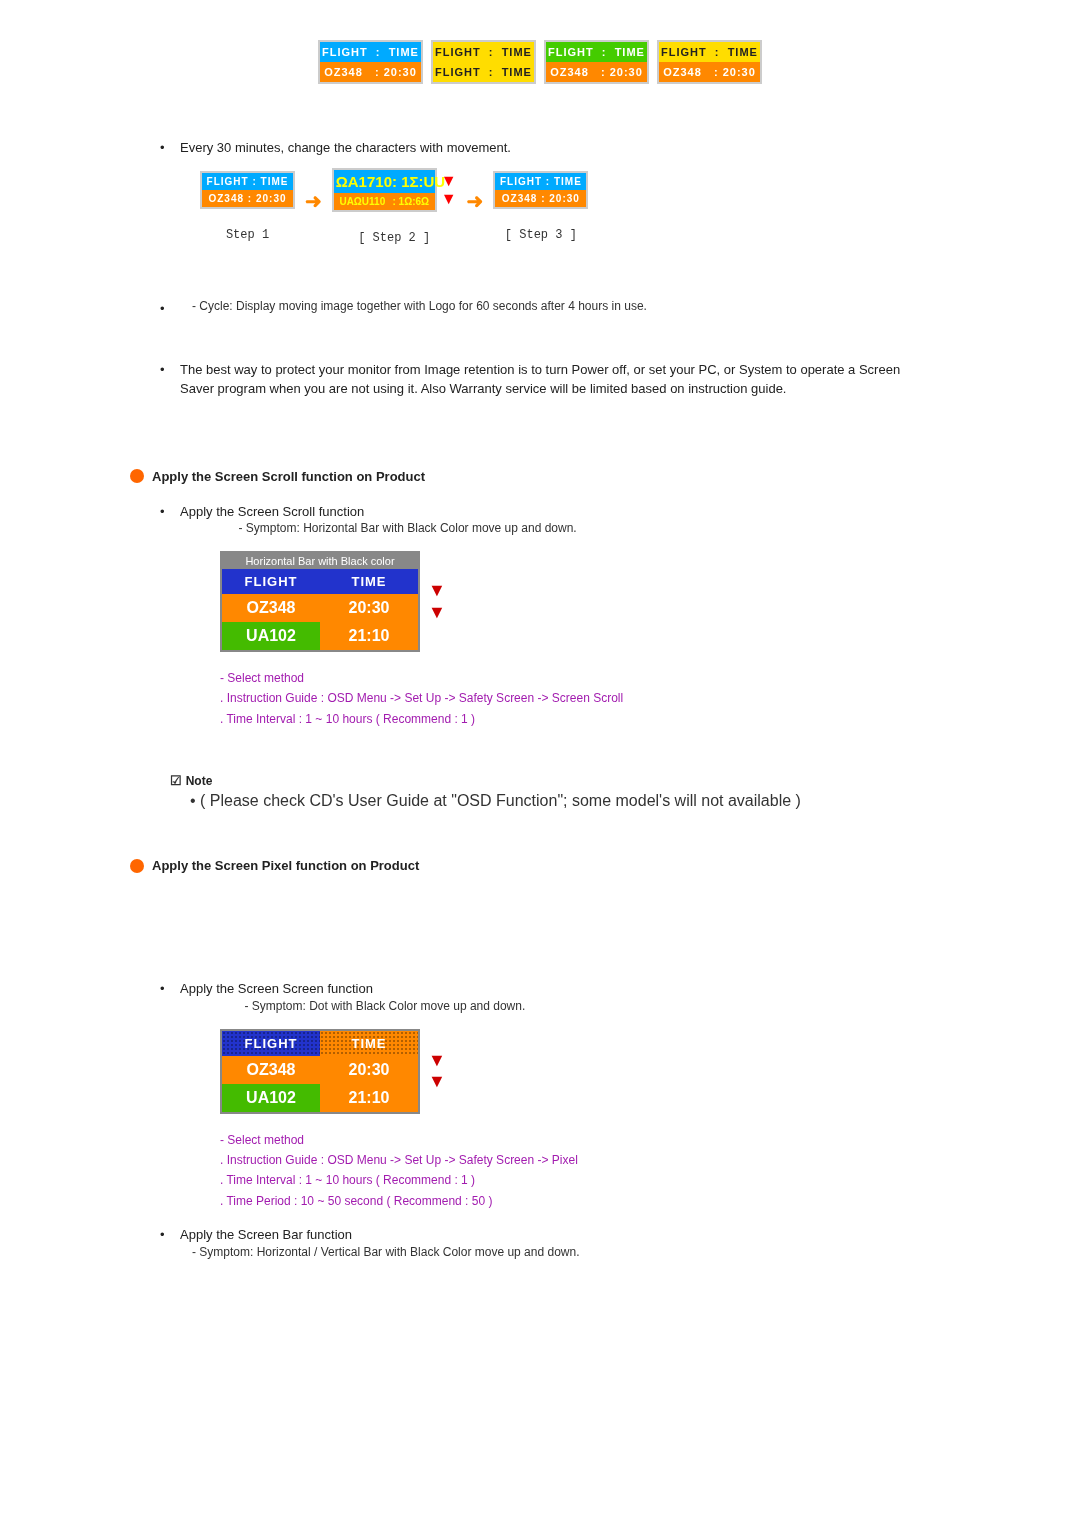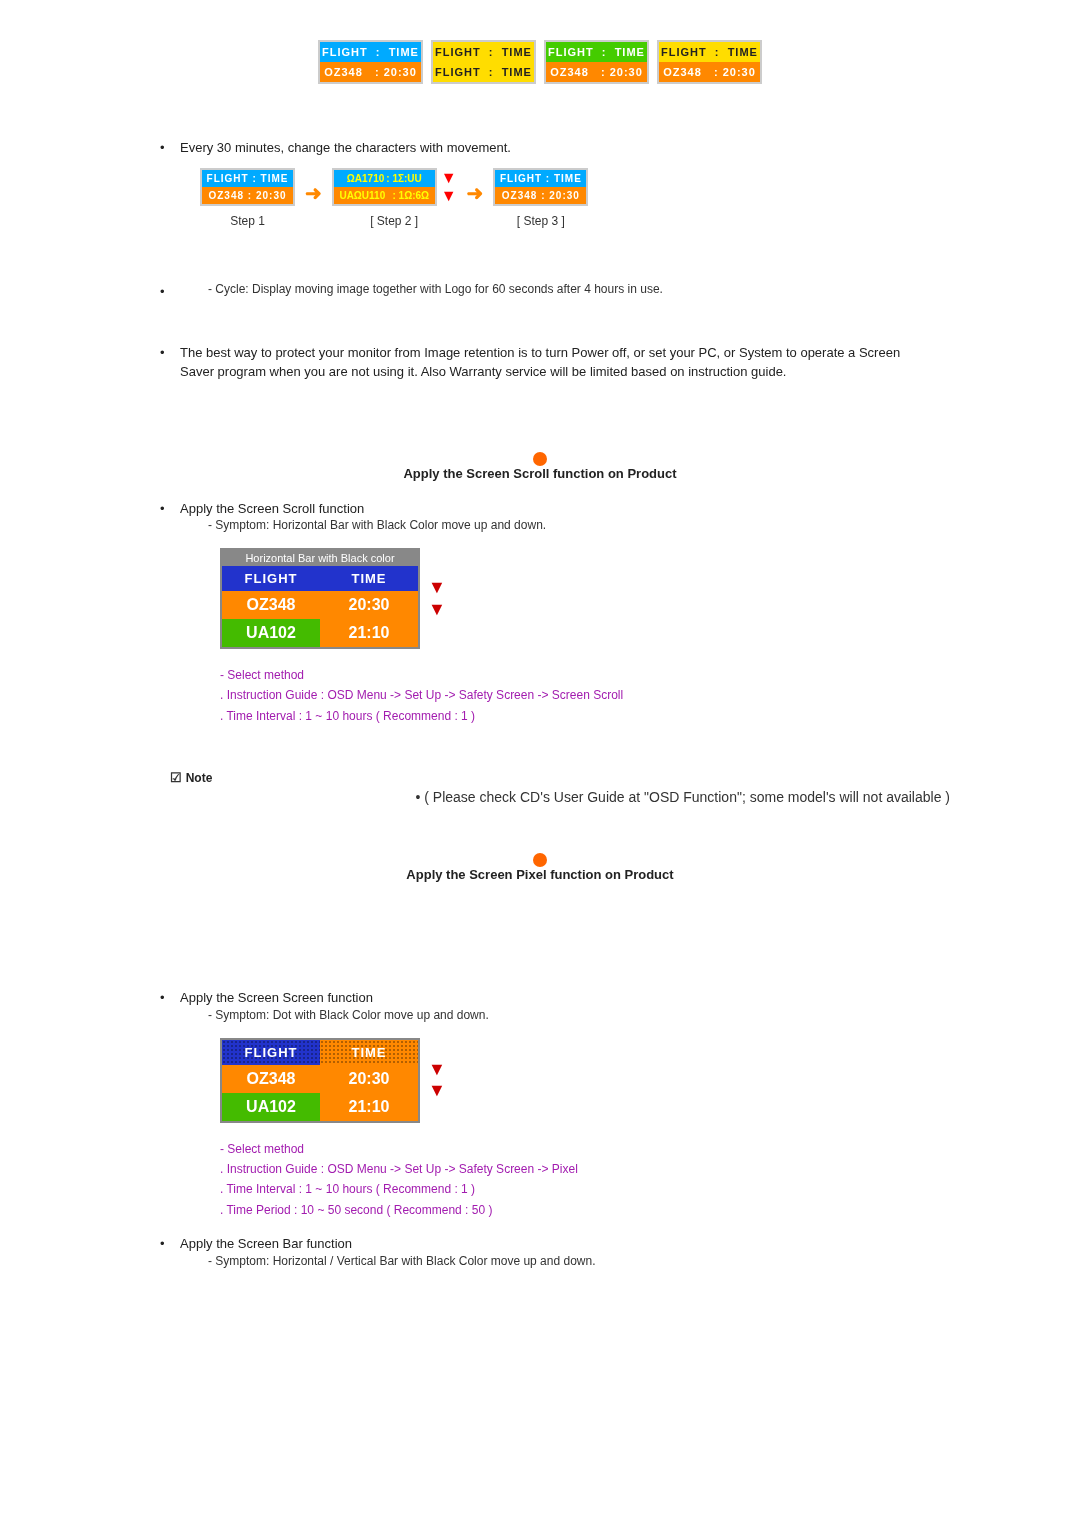--- a/index.html
+++ b/index.html
@@ -82,65 +82,67 @@
       margin-right: 6px;
       margin-top: 2px;
     }
 
     .bullet-text {
       font-size: 13px;
       line-height: 1.5;
     }
 
     .sub-bullet {
-      margin-left: 28px;
+      margin-left: 12px;
       color: #333;
       font-size: 12px;
+      text-align: center;
     }
 
     
     .steps-row {
       display: flex;
       align-items: center;
       gap: 10px;
       margin: 10px 0 10px 20px;
     }
 
     .step-block {
       display: flex;
       flex-direction: column;
       align-items: center;
       gap: 4px;
     }
 
     .step-label {
       font-size: 12px;
       color: #333;
-      margin-top: 4px;
+      margin-top: 15px;
+      font-family: Liberation Mono, monospace;
     }
 
     .arrow-right {
       font-size: 20px;
       color: #ff8800;
       font-weight: bold;
       margin-top: -10px;
     }
 
     
     .step2-card {
       width: 105px;
       border: 2px solid #ccc;
     }
     .step2-card .row1 {
       background: #00aaff;
       color: #ff0;
       font-weight: bold;
-      font-size: 10px;
-      text-align: center;
-      padding: 3px 12px;
+      font-size: 15px;
+      text-align: center;
+      padding: 3px 2px;
       display: flex;
       justify-content: space-around;
     }
     .step2-card .row2 {
       background: #ff8800;
       color: #ff0;
       font-weight: bold;
       font-size: 10px;
       text-align: center;
       padding: 3px 2px;
@@ -153,25 +155,24 @@
       justify-content: center;
       color: #ff0000;
       font-size: 16px;
       margin-left: 4px;
     }
 
     
     .orange-heading {
       display: flex;
       align-items: center;
-      gap: 0;
+      gap: 8px;
       margin: 20px 0 8px 0;
       font-weight: bold;
       font-size: 13px;
-      flex-direction: column;
     }
 
     .orange-dot {
       width: 14px;
       height: 14px;
       background: #ff6600;
       border-radius: 50%;
       display: inline-block;
       flex-shrink: 0;
     }
@@ -250,24 +251,23 @@
       font-size: 12px;
       margin-bottom: 4px;
     }
 
     .note-check {
       color: #333;
       font-size: 13px;
     }
 
     .note-item {
-      margin-left: 8px;
-      font-size: 14px;
+      margin-left: 20px;
+      font-size: 16px;
       color: #333;
-      text-align: right;
     }
 
     .indent {
       margin-left: 40px;
     }
 
     
     .method-lines {
       margin: 6px 0 6px 40px;
       font-size: 12px;

